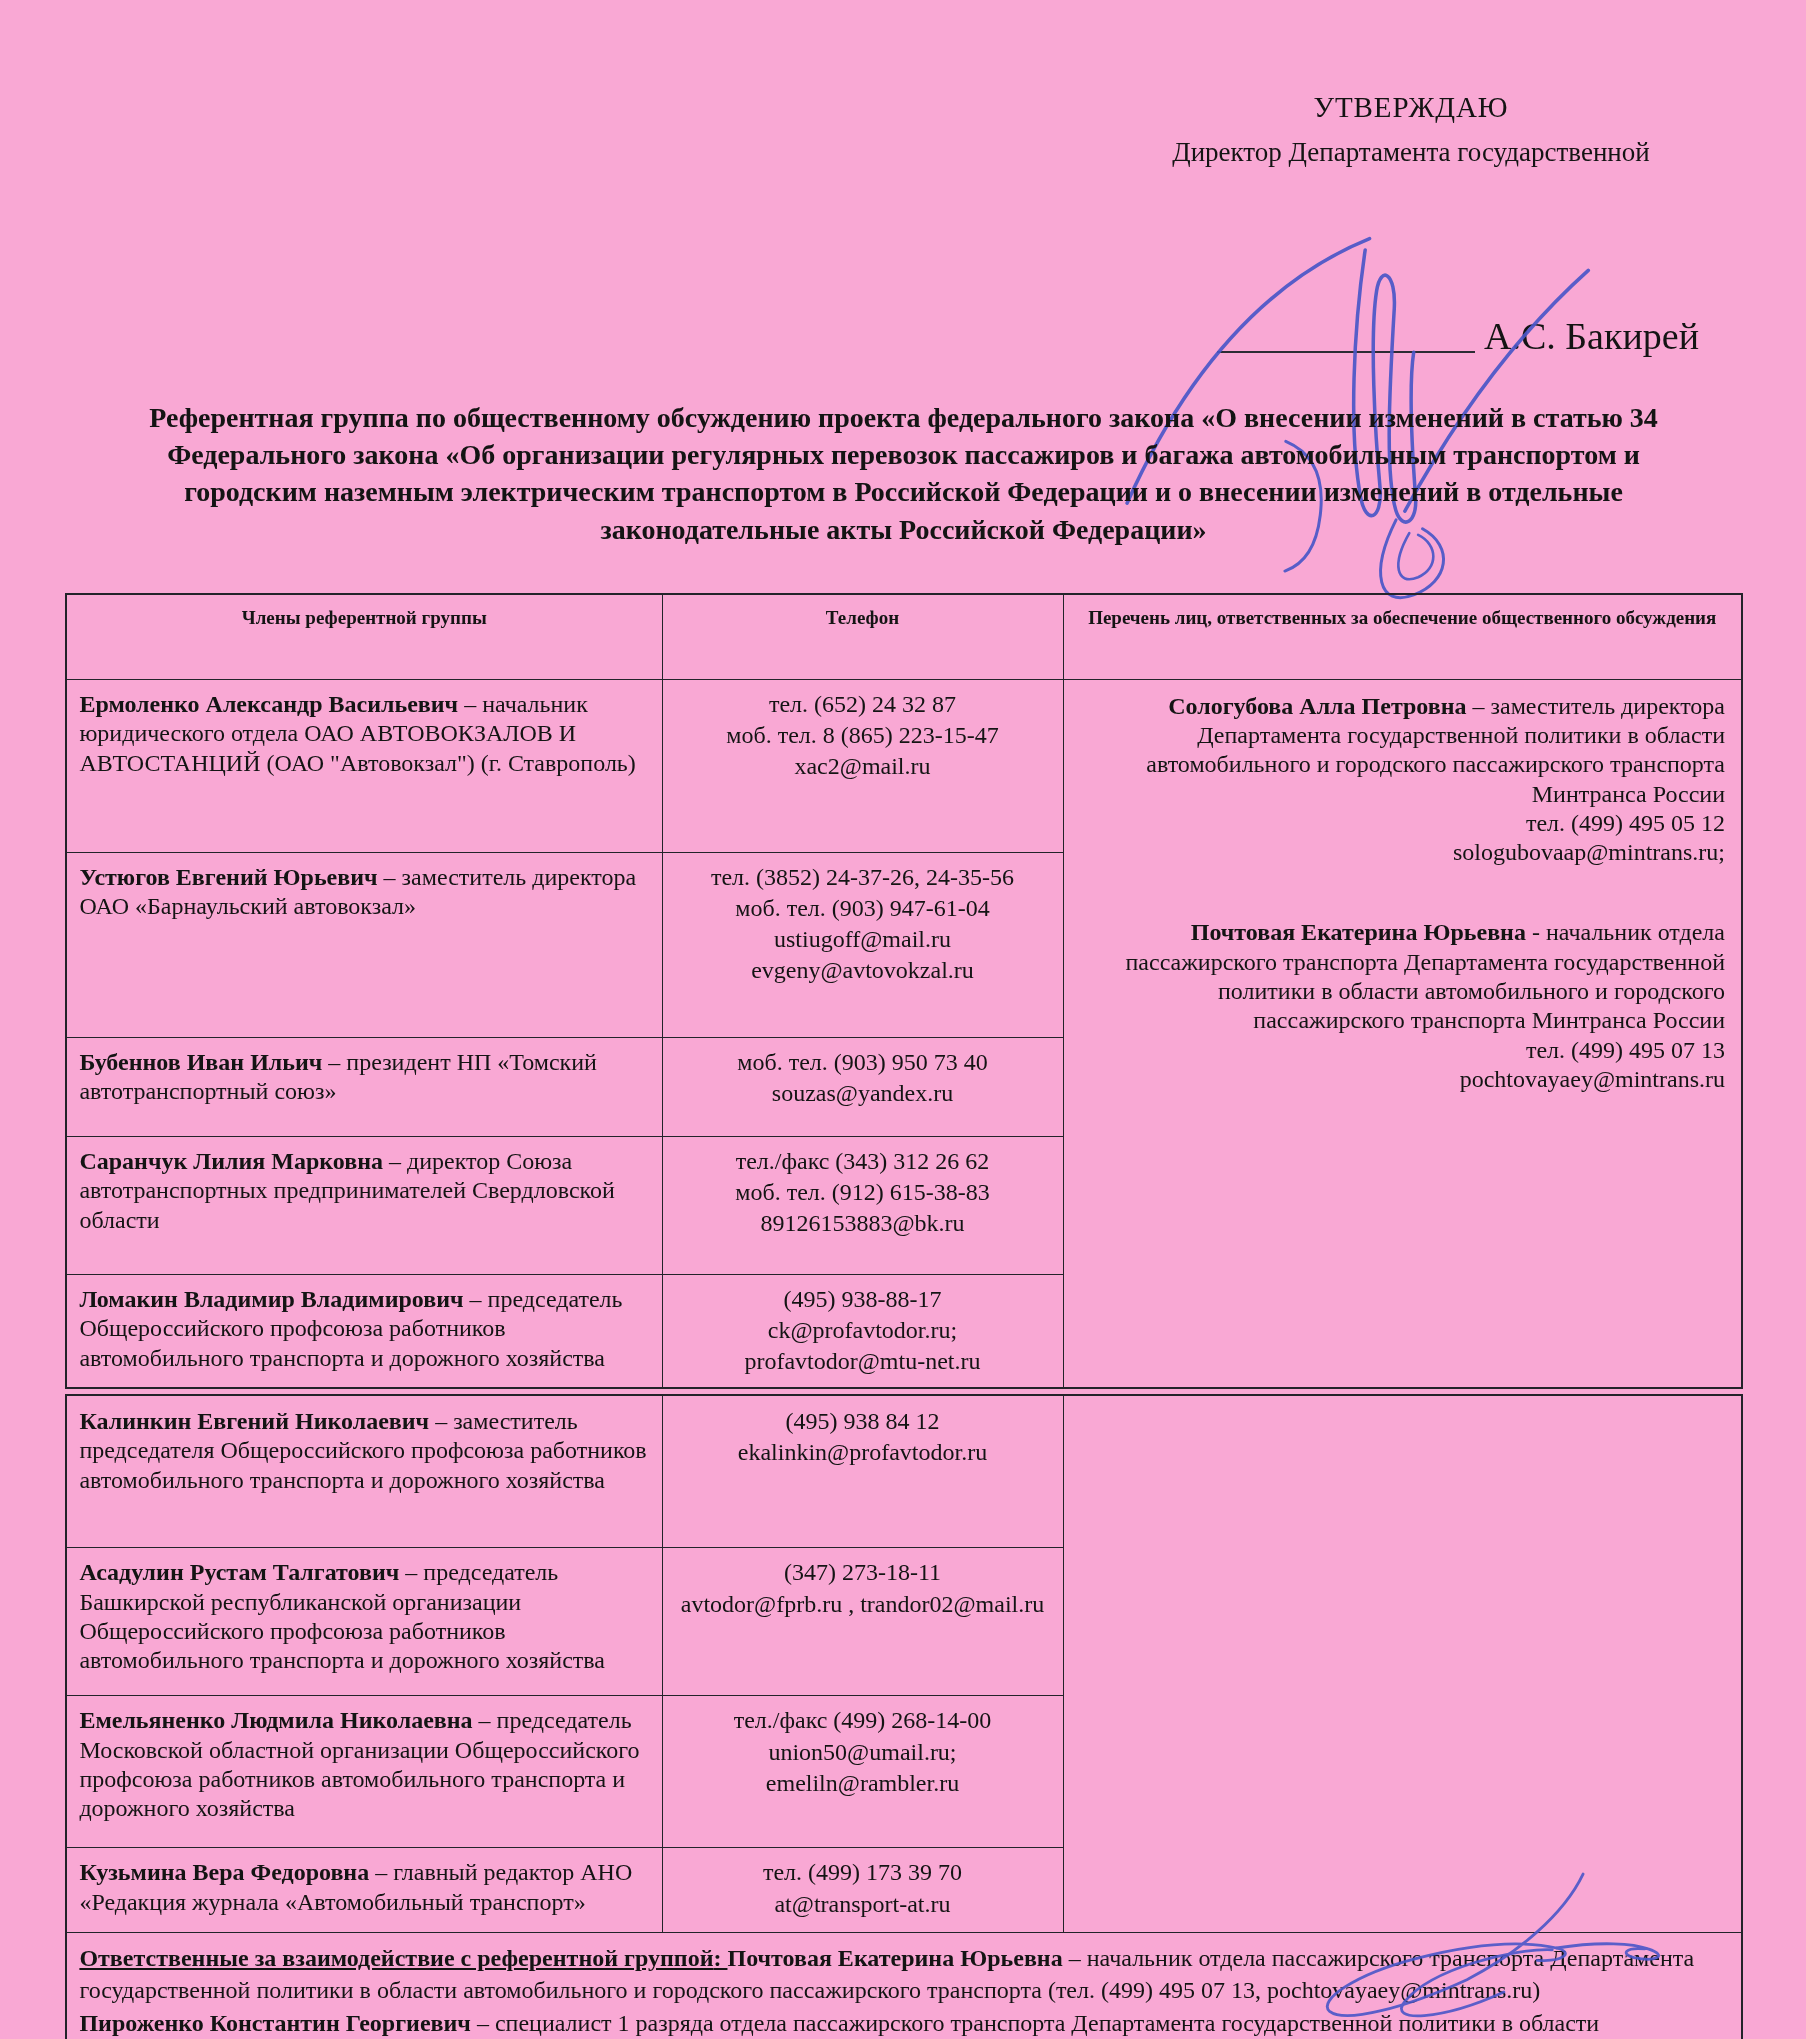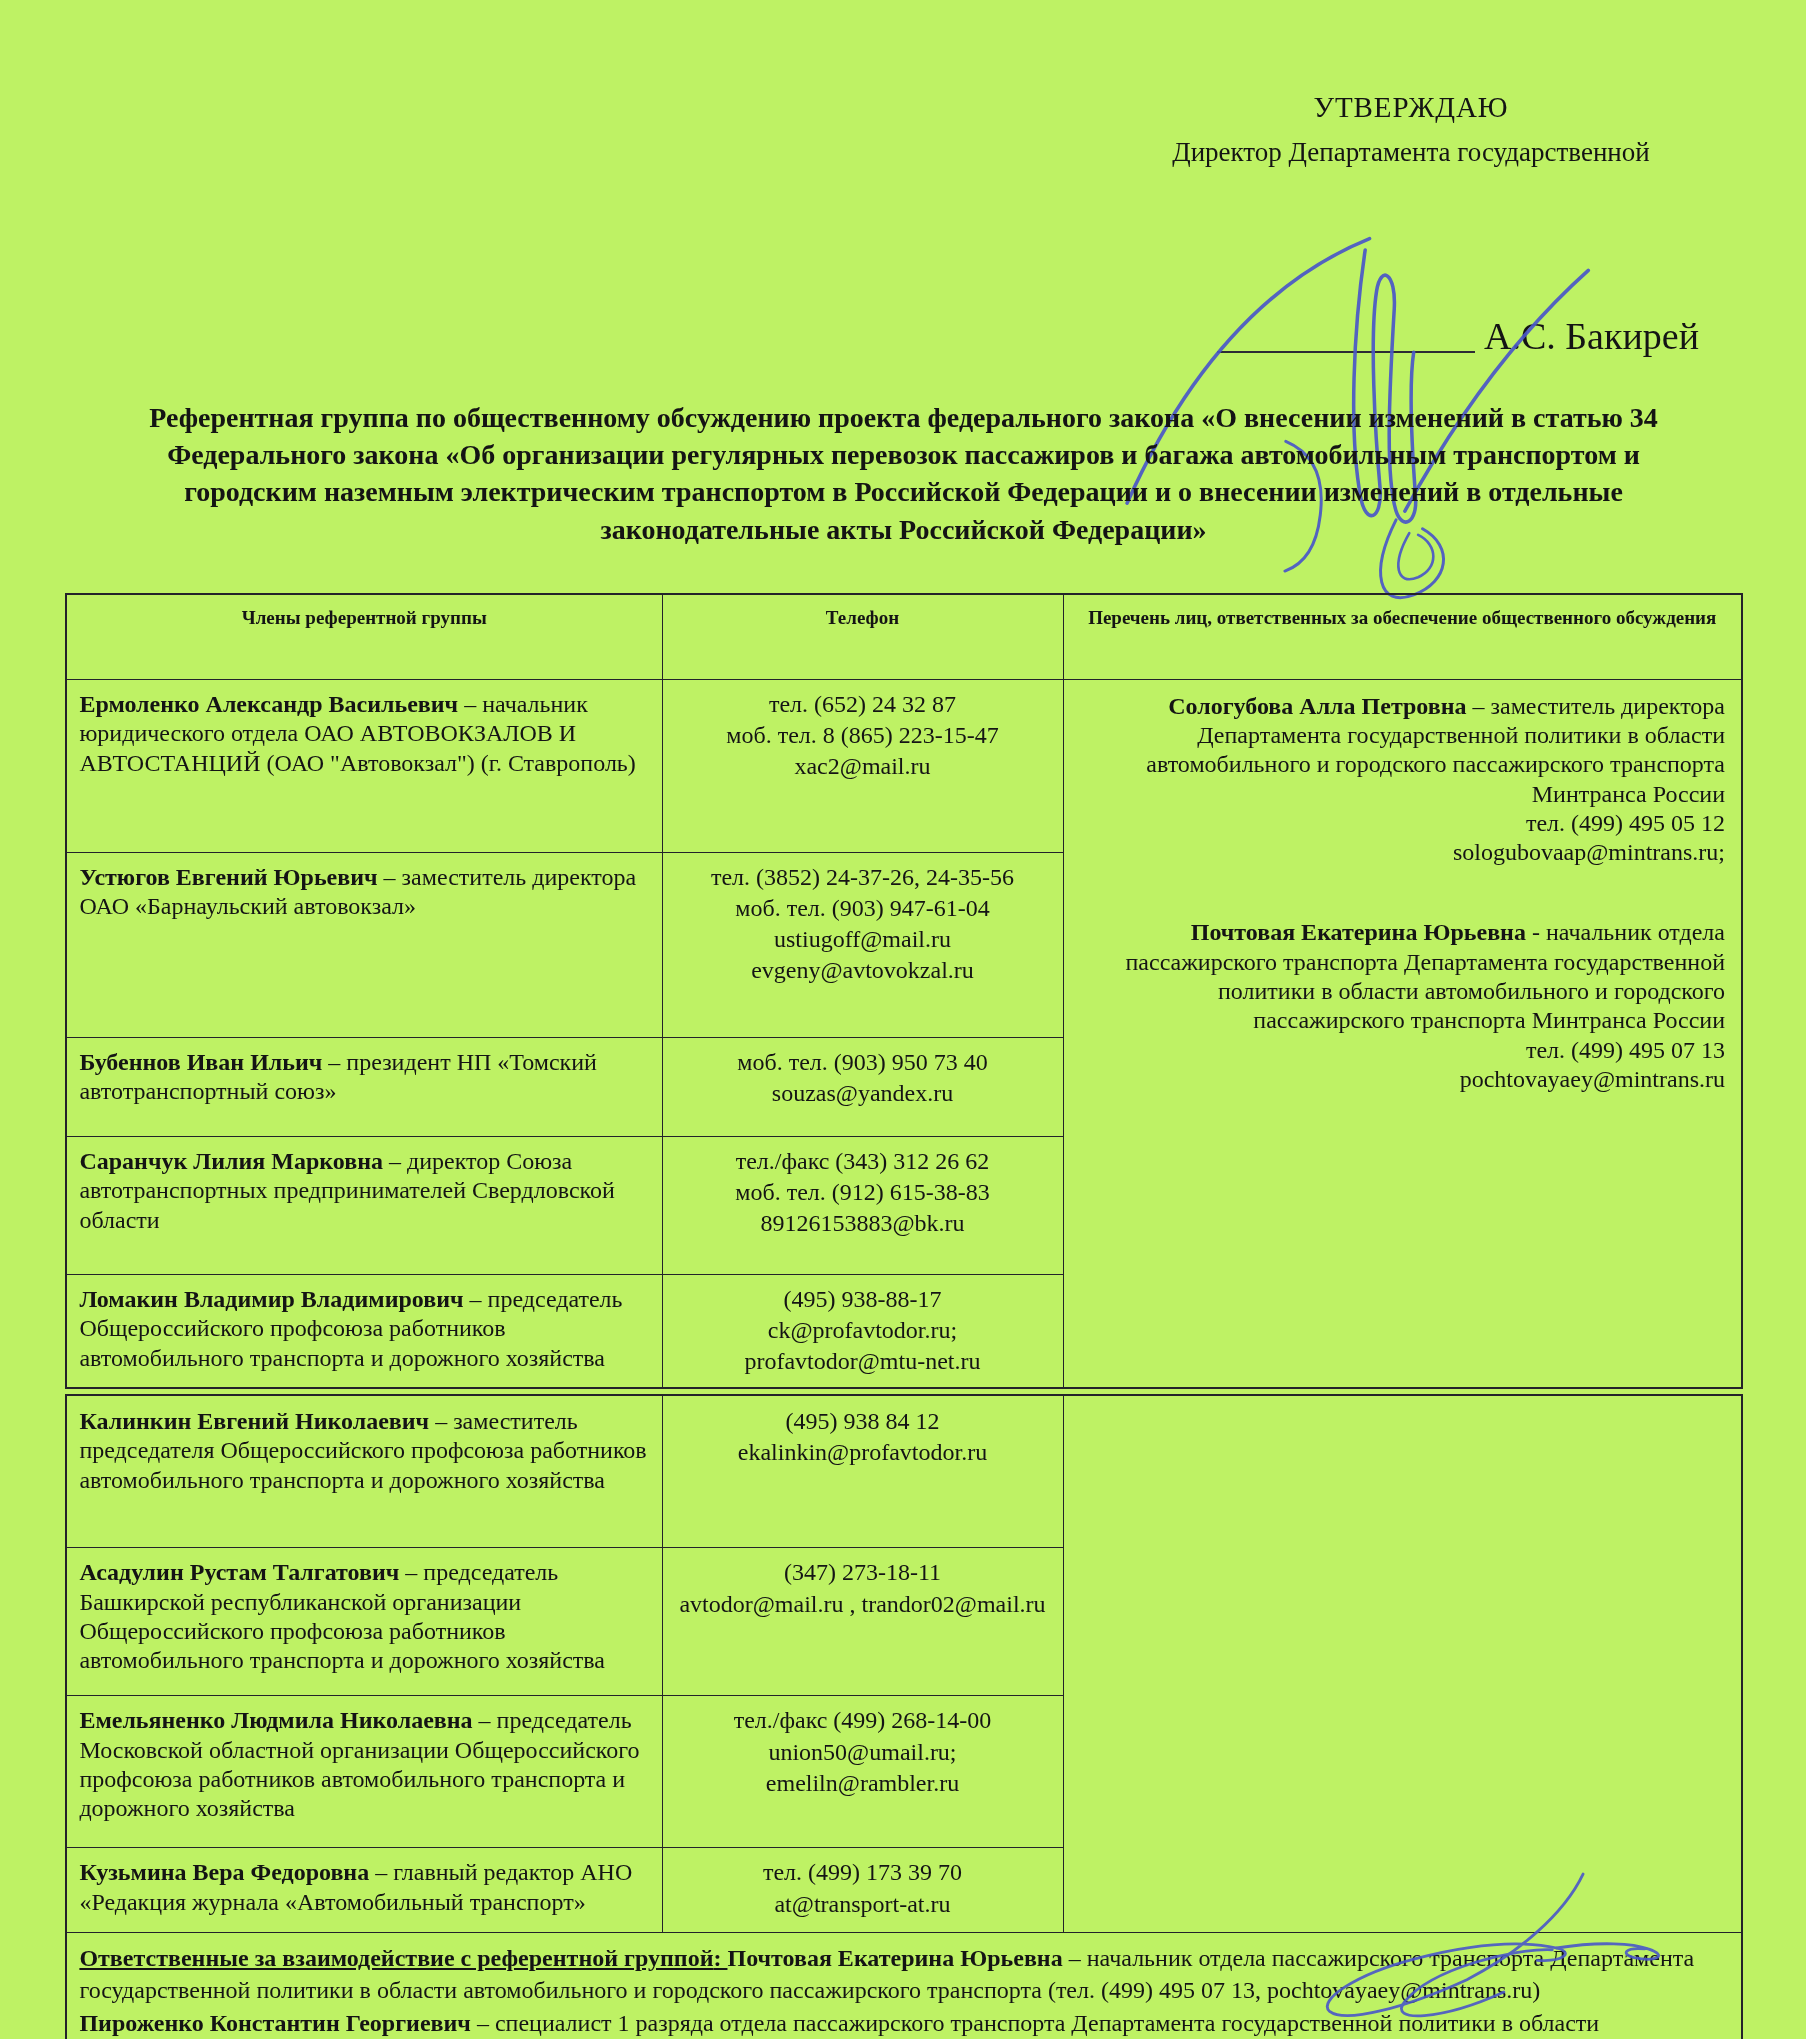--- a/index.html
+++ b/index.html
@@ -1,17 +1,17 @@
 <!DOCTYPE html>
 <html style="font-size:14px"><head>
 <meta charset="utf-8">
 <style>
   * { margin:0; padding:0; box-sizing:border-box; }
   body { background:#ffffff; font-family:"Liberation Serif","DejaVu Serif",serif; color:#141414; }
-  .page { position:relative; width:1807px; height:2040px; background:#bef264; overflow:hidden; }
+  .page { position:relative; width:1807px; height:2040px; background:#f9a8d4; overflow:hidden; }
 
   
   .approval { position:absolute; top:88px; left:1081px; width:660px; text-align:center;
               font-size:27px; line-height:1.35; }
   .approval .head { font-size:29px; letter-spacing:0.9px; margin-bottom:7px; }
   .sig-line { position:absolute; top:351px; left:1217px; width:258px; border-bottom:2.6px solid #2c2c34; }
   .signatory { position:absolute; top:314px; left:1484px; font-size:38px; }
 
   
   .sig-svg { position:absolute; pointer-events:none; }
@@ -152,21 +152,21 @@
         <td class="cell-phone">
           <div class="phone-line">(495) 938 84 12</div>
           <div class="phone-line">ekalinkin@profavtodor.ru</div>
         </td>
         <td class="cell-empty" rowspan="4"></td>
       </tr>
       <tr class="h-r7">
         <td class="cell-name"><span class="b">Асадулин Рустам Талгатович</span><span> – председатель Башкирской республиканской организации Общероссийского профсоюза работников автомобильного транспорта и дорожного хозяйства</span></td>
         <td class="cell-phone">
           <div class="phone-line">(347) 273-18-11</div>
-          <div class="phone-line">avtodor@mail.ru , trandor02@mail.ru</div>
+          <div class="phone-line">avtodor@fprb.ru , trandor02@mail.ru</div>
         </td>
       </tr>
       <tr class="h-r8">
         <td class="cell-name"><span class="b">Емельяненко Людмила Николаевна</span><span> – председатель Московской областной организации Общероссийского профсоюза работников автомобильного транспорта и дорожного хозяйства</span></td>
         <td class="cell-phone">
           <div class="phone-line">тел./факс (499) 268-14-00</div>
           <div class="phone-line">union50@umail.ru;</div>
           <div class="phone-line">emeliln@rambler.ru</div>
         </td>
       </tr>

